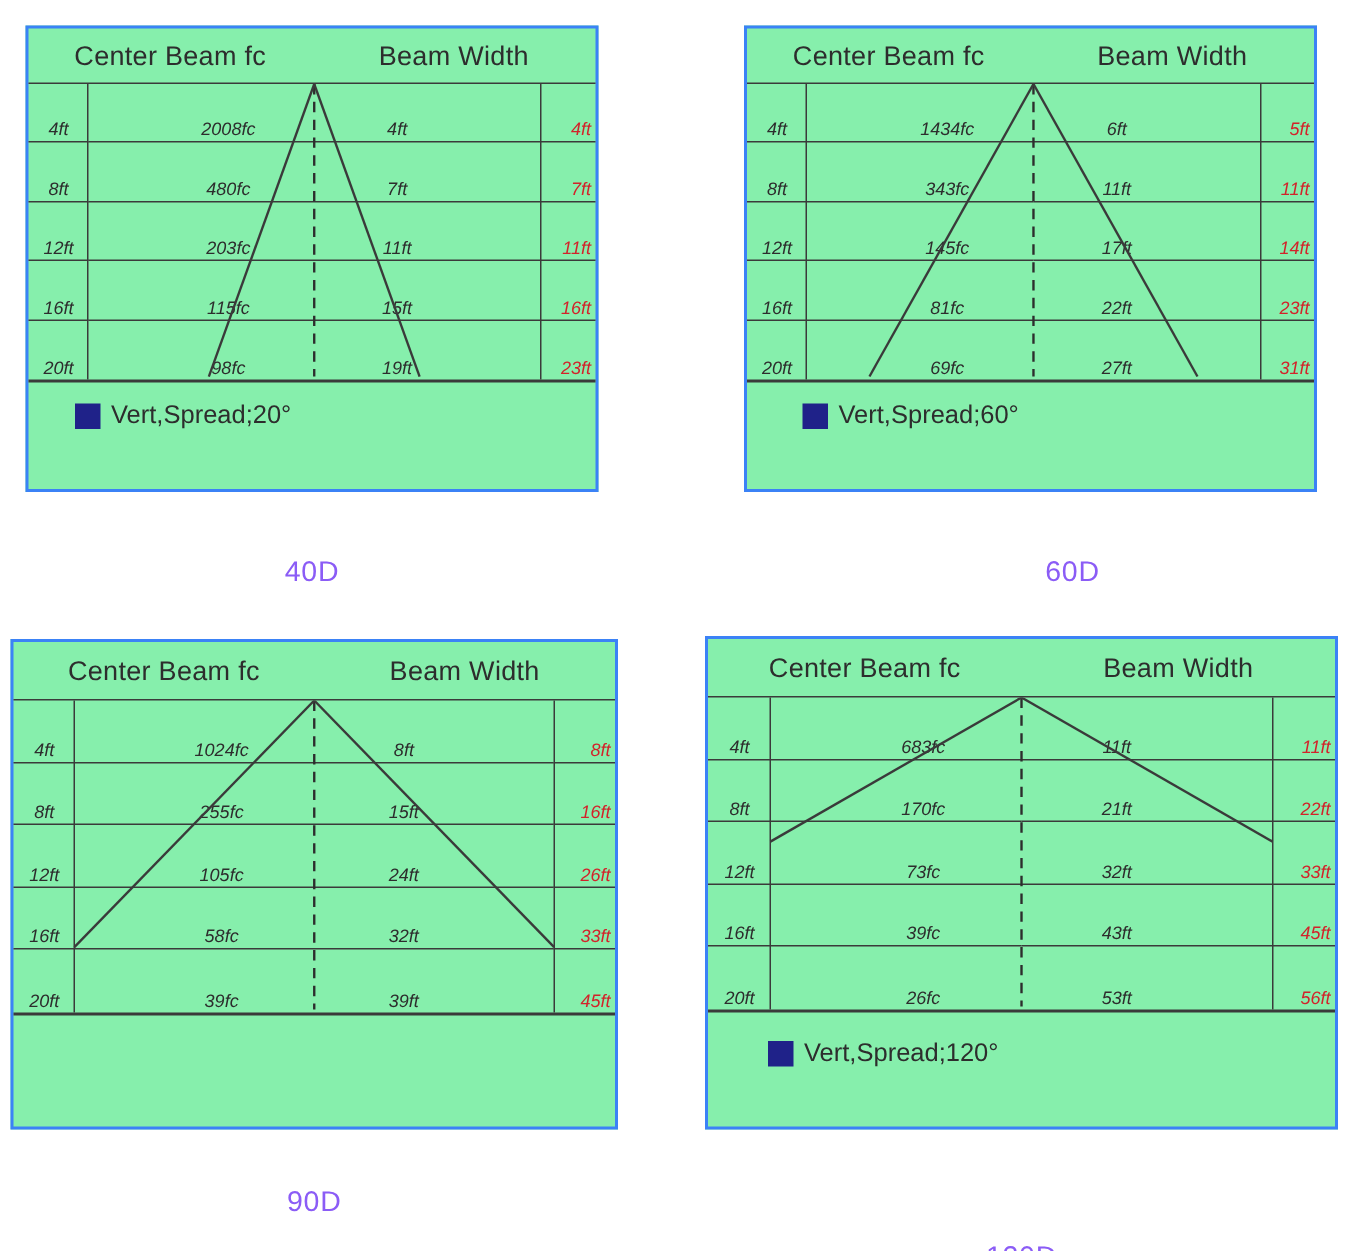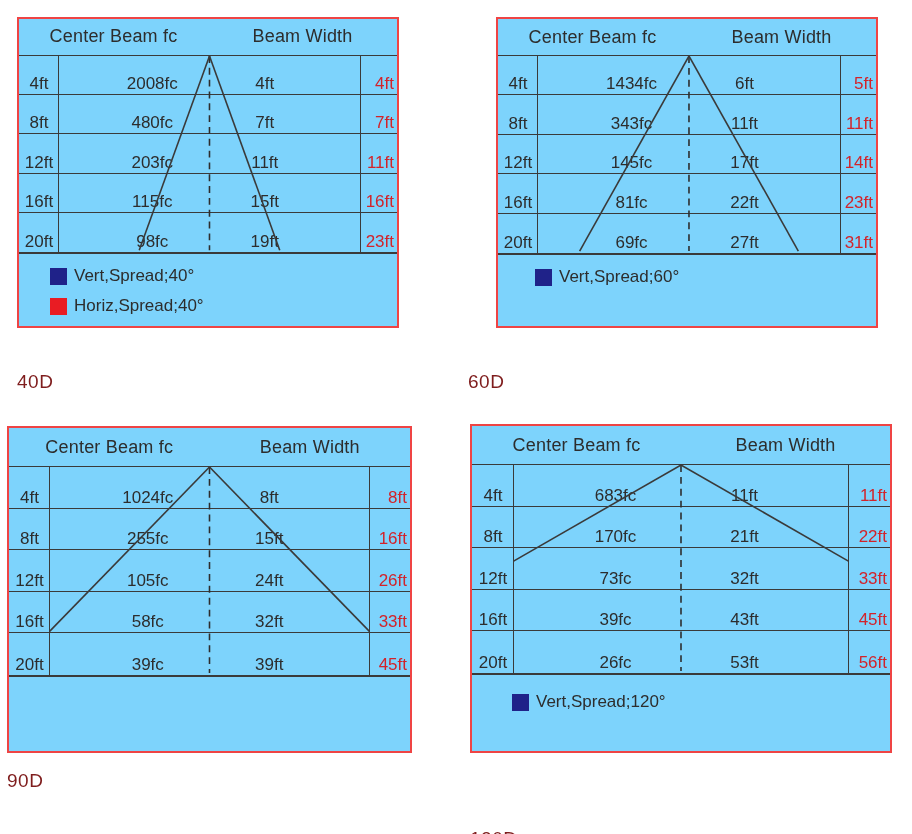--- a/index.html
+++ b/index.html
@@ -3,39 +3,40 @@
 <meta charset="utf-8">
 <style>
   * { margin:0; padding:0; box-sizing:border-box; }
   html,body { background:#ffffff; }
   body {
     position:relative; width:912px; height:834px;
     font-family:"Liberation Sans","DejaVu Sans",sans-serif;
     color:#2d2d2d; overflow:hidden;
   }
   .chart {
-    position:absolute; border:2px solid #ef4444; background:#7dd3fc;
+    position:absolute; border:2px solid #3b82f6; background:#86efac;
     display:flex; flex-direction:column;
   }
   .c0 { left:17px;  top:17px;  width:382px; height:311px; --hdr:37px; --rows:199px; --lab:40px; --redw:37px; --legpad:12px; --legleft:31px; }
   .c1 { left:496px; top:17px;  width:382px; height:311px; --hdr:37px; --rows:199px; --lab:40px; --redw:36px; --legpad:12px; --legleft:37px; }
   .c2 { left:7px;   top:426px; width:405px; height:327px; --hdr:39px; --rows:210px; --lab:41px; --redw:41px; --legpad:18px; --legleft:32px; }
   .c3 { left:470px; top:424px; width:422px; height:329px; --hdr:39px; --rows:210px; --lab:42px; --redw:42px; --legpad:17px; --legleft:40px; }
 
   .hdr {
     height:var(--hdr); border-bottom:1.4px solid #3a3a3a;
     display:flex; align-items:center; font-size:18px;
   }
   .hdr span { width:50%; text-align:center; letter-spacing:0.2px; }
 
   .rows {
     position:relative; height:var(--rows); border-bottom:2px solid #3a3a3a;
     display:grid; grid-template-rows:repeat(5,1fr);
     grid-template-columns:var(--lab) 1fr 1fr var(--redw);
-    font-size:17px;
+    font-size:12px;
+    font-style:italic;
   }
   .r { display:contents; }
   .cell {
     display:flex; align-items:flex-end; justify-content:center;
     padding-bottom:2px; line-height:1; border-bottom:1.4px solid #3a3a3a;
     overflow:visible; white-space:nowrap;
   }
   .r5 .cell { border-bottom:none; }
   .fcv { padding-left:36px;text-align:right; }
   .bwv { padding-right:40px; }
@@ -50,24 +51,24 @@
   svg.cone { position:absolute; left:0; top:0; width:100%; height:100%; z-index:3; pointer-events:none; }
   svg.cone .leg  { stroke:#3a3a3a; stroke-width:1.6; fill:none; }
   svg.cone .dash { stroke:#2d2d2d; stroke-width:1.6; stroke-dasharray:7 5; fill:none; }
 
   .legend { padding:var(--legpad) 0 0 var(--legleft); font-size:17px; }
   .li { display:flex; align-items:center; margin-bottom:10px; }
   .sq { width:17px; height:17px; margin-right:7px; flex:none; }
   .sqb { background:#1f2289; }
   .sqr { background:#e91c23; }
 
-  .caption { position:absolute; font-size:19px; color:#7f1d1d; letter-spacing:0.5px; }
+  .caption { position:absolute; text-align:center; font-size:19px; color:#8b5cf6; letter-spacing:0.5px; }
   .cap0 { left:17px;  top:371px; width:382px; }
-  .cap1 { left:468px; top:371px; width:382px; }
-  .cap2 { left:7px;   top:770px; width:405px; }
+  .cap1 { left:524px; top:371px; width:382px; }
+  .cap2 { left:7px;   top:791px; width:405px; }
   .cap3 { left:470px; top:828px; width:422px; }
 </style>
 </head>
 <body>
 
 <div class="chart c0">
   <div class="hdr">
     <span>Center Beam fc</span>
     <span>Beam Width</span>
   </div>
@@ -106,25 +107,21 @@
     <div class="r r5">
       <span class="cell lab">20ft</span>
       <span class="cell fcv">98fc</span>
       <span class="cell bwv">19ft</span>
       <span class="cell red">23ft</span>
     </div>
   </div>
   <div class="legend">
     <div class="li">
       <span class="sq sqb"></span>
-      <span>Vert,Spread;40°</span>
-    </div>
-    <div class="li">
-      <span class="sq sqr"></span>
-      <span>Horiz,Spread;40°</span>
+      <span>Vert,Spread;20°</span>
     </div>
   </div>
 </div>
 <div class="caption cap0">40D</div>
 
 <div class="chart c1">
   <div class="hdr">
     <span>Center Beam fc</span>
     <span>Beam Width</span>
   </div>

